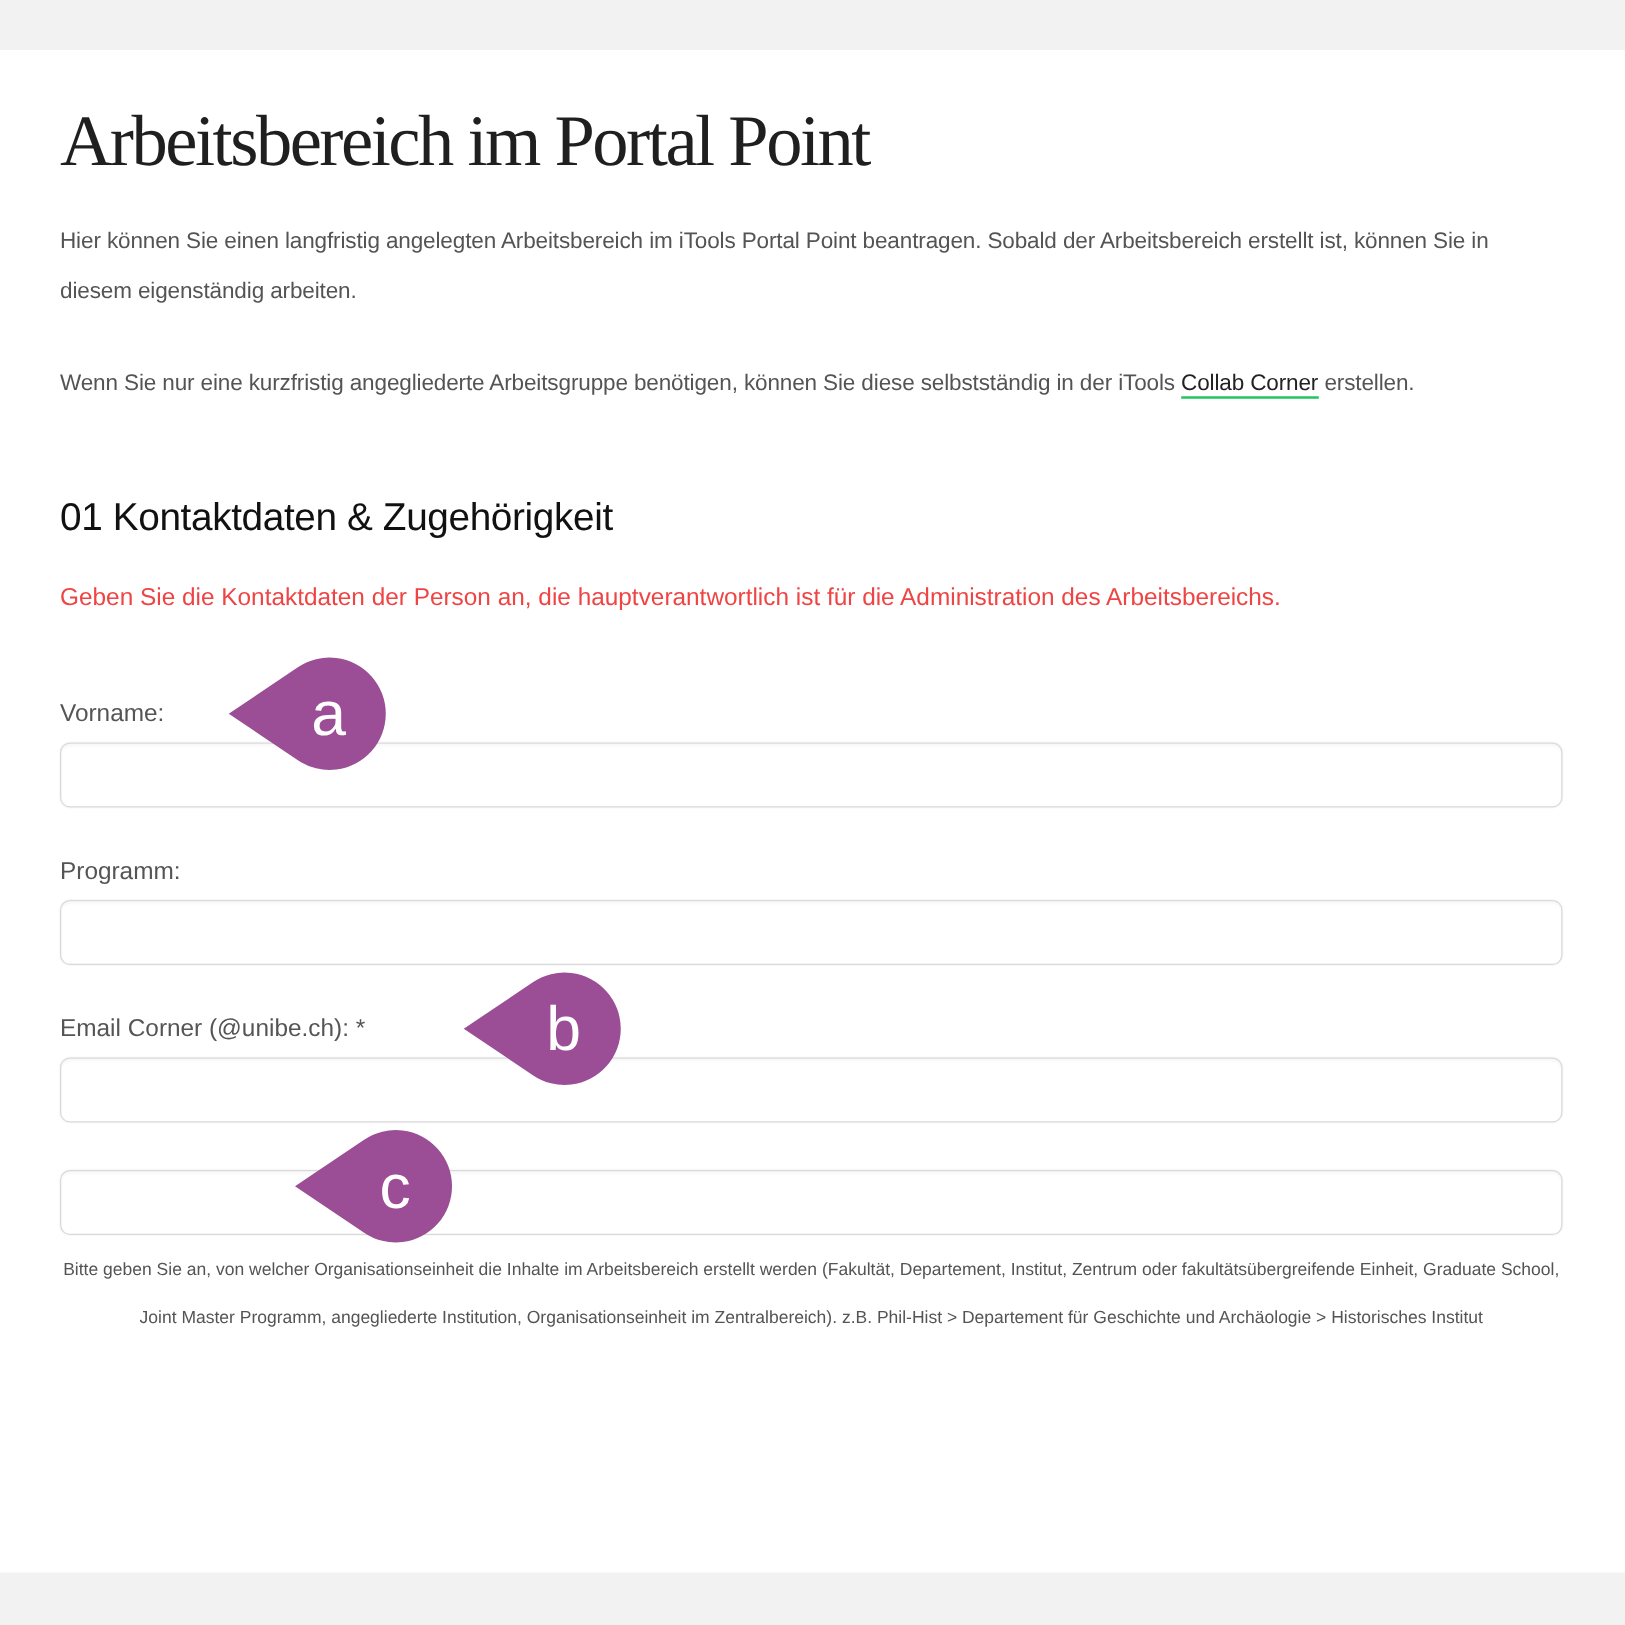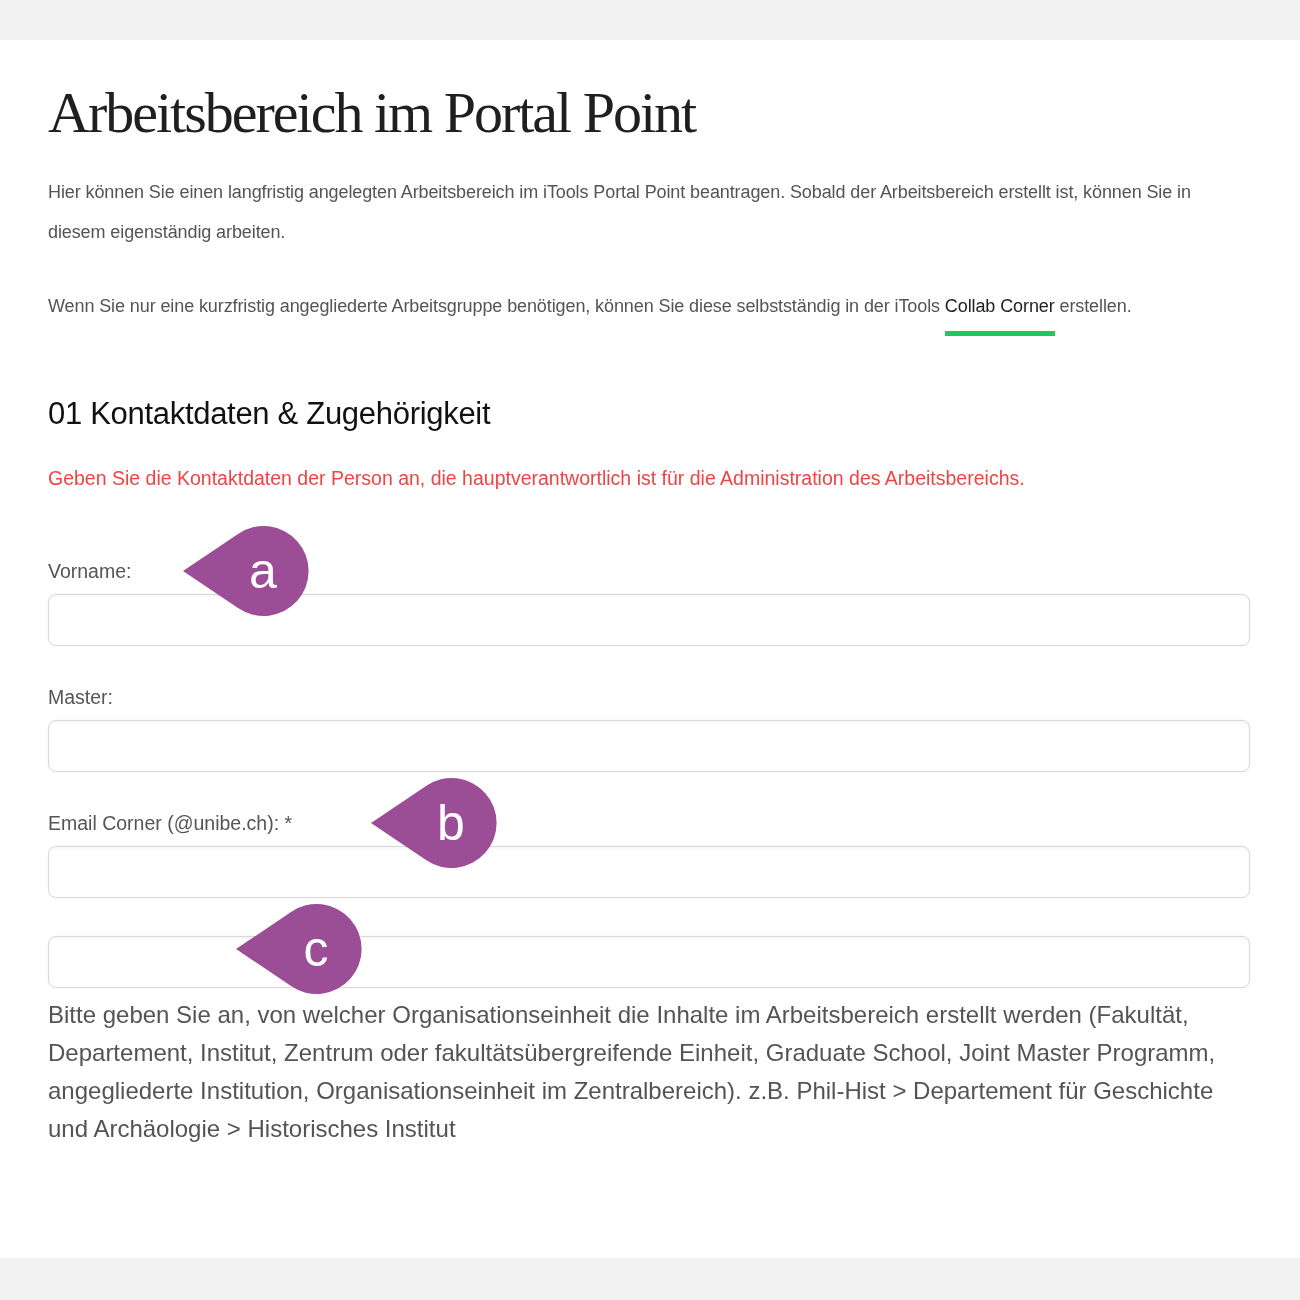--- a/index.html
+++ b/index.html
@@ -37,22 +37,22 @@
   p.body-text {
     margin: 0 0 34px 0;
     font-size: 18px;
     line-height: 40px;
     color: #545454;
     letter-spacing: -0.1px;
   }
   a.text-link {
     color: #222222;
     text-decoration: none;
-    border-bottom: 5px solid #22c55e;
-    padding-bottom: 15px;
+    border-bottom: 2px solid #22c55e;
+    padding-bottom: 1px;
     cursor: pointer;
   }
   h2.section-heading {
     margin: 68px 0 24px 0;
     font-size: 31px;
     line-height: 40px;
     font-weight: 400;
     letter-spacing: -0.3px;
     color: #111111;
   }
@@ -100,23 +100,24 @@
   .marker-b { left: 322px; }
   .marker-c { left: 187px; }
   .marker svg { display: block; width: 127px; height: 92px; }
   .marker svg text {
     font-family: "Liberation Sans", "DejaVu Sans", sans-serif;
     font-size: 50px;
     fill: #ffffff;
   }
   p.help-text {
     margin: 8px 0 0 0;
-    font-size: 24px;
+    font-size: 14px;
     line-height: 38px;
     color: #545454;
+    text-align: center;
   }
 </style>
 </head>
 <body>
 
 <div class="band band-top"></div>
 
 <div class="content-card">
 
   <h1 class="page-title">Arbeitsbereich im Portal Point</h1>
@@ -136,21 +137,21 @@
     <div class="marker marker-a">
       <svg viewBox="0 0 127 92">
         <path d="M 1 46 L 56 9 A 45 45 0 1 1 56 83 Z" fill="#9b4d96"></path>
         <text x="81" y="63" text-anchor="middle">a</text>
       </svg>
     </div>
     <input type="text" value="" style="">
   </div>
 
   <div class="field">
-    <label>Master:</label>
+    <label>Programm:</label>
     <input type="text" value="" style="">
   </div>
 
   <div class="field">
     <label>Email Corner (@unibe.ch): *</label>
     <div class="marker marker-b">
       <svg viewBox="0 0 127 92">
         <path d="M 1 46 L 56 9 A 45 45 0 1 1 56 83 Z" fill="#9b4d96"></path>
         <text x="81" y="63" text-anchor="middle">b</text>
       </svg>

